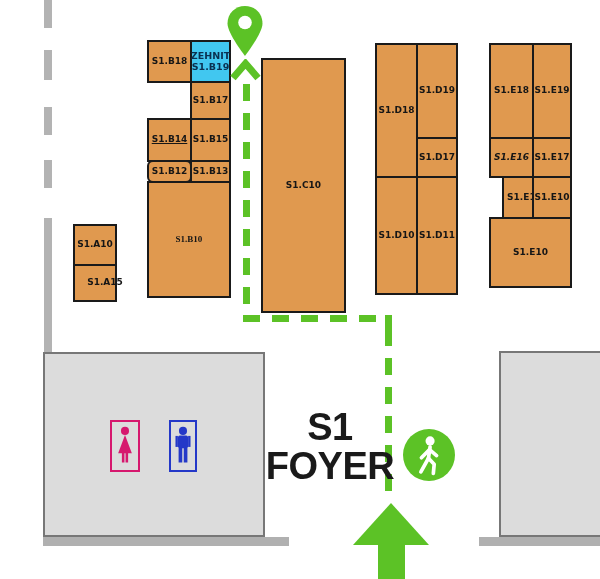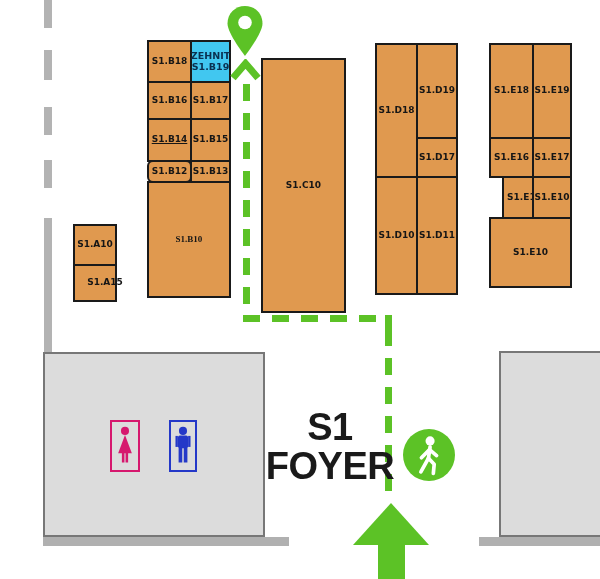--- a/index.html
+++ b/index.html
@@ -27,21 +27,21 @@
   #b-a10{left:73px;top:224px;width:44px;height:42px;}
   #b-a15{left:73px;top:264px;width:44px;height:38px;padding-left:20px;}
   #b-c10{left:261px;top:42px;width:85px;height:255px;margin-top:16px;}
   #b-d18{left:375px;top:43px;width:43px;height:135px;}
   #b-d19{left:416px;top:43px;width:42px;height:96px;}
   #b-d17{left:416px;top:137px;width:42px;height:41px;}
   #b-d10{left:375px;top:176px;width:43px;height:119px;}
   #b-d11{left:416px;top:176px;width:42px;height:119px;}
   #b-e18{left:489px;top:43px;width:45px;height:96px;}
   #b-e19{left:532px;top:43px;width:40px;height:96px;}
-  #b-e16{left:489px;top:137px;width:45px;height:41px;}
+  #b-e16{left:489px;top:137px;width:45px;height:41px;font-style:italic;}
   #b-e17{left:532px;top:137px;width:40px;height:41px;}
   #b-e14{left:502px;top:176px;width:45px;height:43px;}
   #b-e10s{left:532px;top:176px;width:40px;height:43px;}
   #b-e10{left:489px;top:217px;width:83px;height:71px;}
   
   .wall-dash{position:absolute;left:44px;width:8px;background:#B3B3B3;}
   #wd1{top:0;height:28px;} #wd2{top:50px;height:30px;} #wd3{top:107px;height:28px;}
   #wd4{top:160px;height:28px;} #wd5{top:218px;height:134px;}
   .building{position:absolute;box-sizing:border-box;background:#DCDCDC;border:2px solid #777777;}
   #bldg-left{left:43px;top:352px;width:222px;height:185px;}
@@ -84,21 +84,20 @@
   <div class="wall-dash" id="wd4"></div>
   <div class="wall-dash" id="wd5"></div>
 
   <div class="booth" id="b-b18">S1.B18</div>
   <div class="booth highlight" id="b-b19">
     <div>
       <div>ZEHNIT</div>
       <div>S1.B19</div>
     </div>
   </div>
-  <div class="booth" id="b-b16">S1.B16</div>
   <div class="booth" id="b-b17">S1.B17</div>
   <div class="booth" id="b-b14">S1.B14</div>
   <div class="booth" id="b-b15">S1.B15</div>
   <div class="booth" id="b-b12">S1.B12</div>
   <div class="booth" id="b-b13">S1.B13</div>
   <div class="booth" id="b-b10">S1.B10</div>
   <div class="booth" id="b-a10">S1.A10</div>
   <div class="booth" id="b-a15">S1.A15</div>
   <div class="booth" id="b-c10">S1.C10</div>
   <div class="booth" id="b-d18">S1.D18</div>

